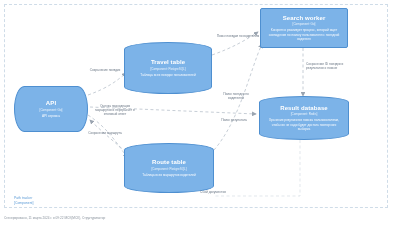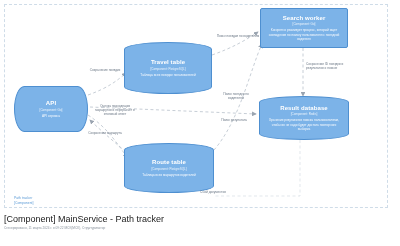--- a/index.html
+++ b/index.html
@@ -110,15 +110,14 @@
 <div class="elabel" style="left:190px;top:190px;width:46px;">
   <span>Сбой документов</span>
 </div>
 
 <div class="legend" style="left:14px;top:196px;">
   <div>Path tracker</div>
   <div>[Component]</div>
 </div>
 
 <div class="caption">
-  <div class="cap-title">[Component] MainService - Path tracker</div>
   <div class="cap-sub">Сгенерировано, 11 марта 2024 г. в 09:22 МСК(МСК), Структуризатор</div>
 </div>
 
 </body></html>

